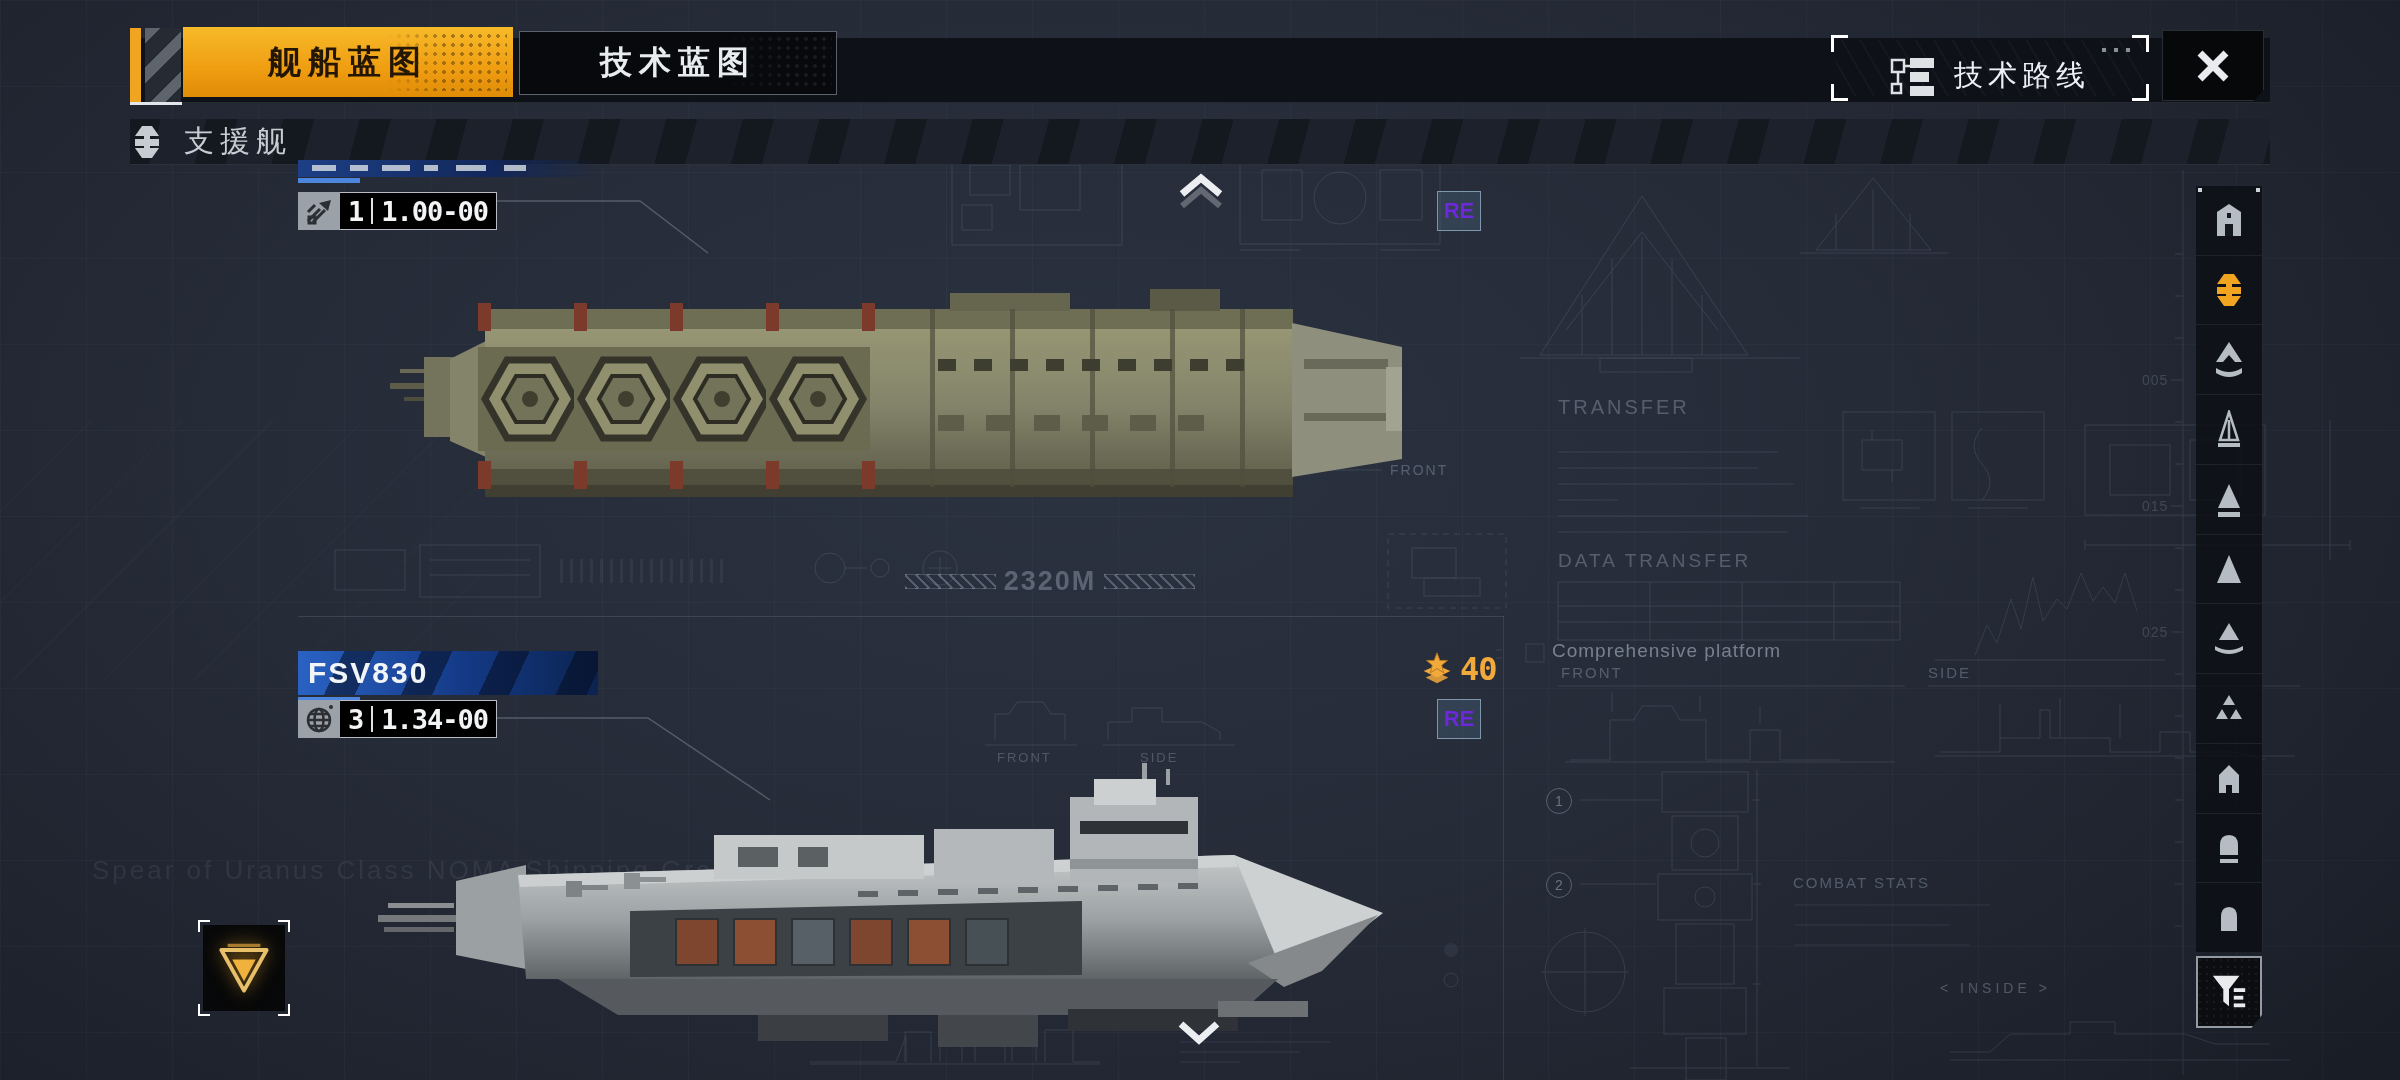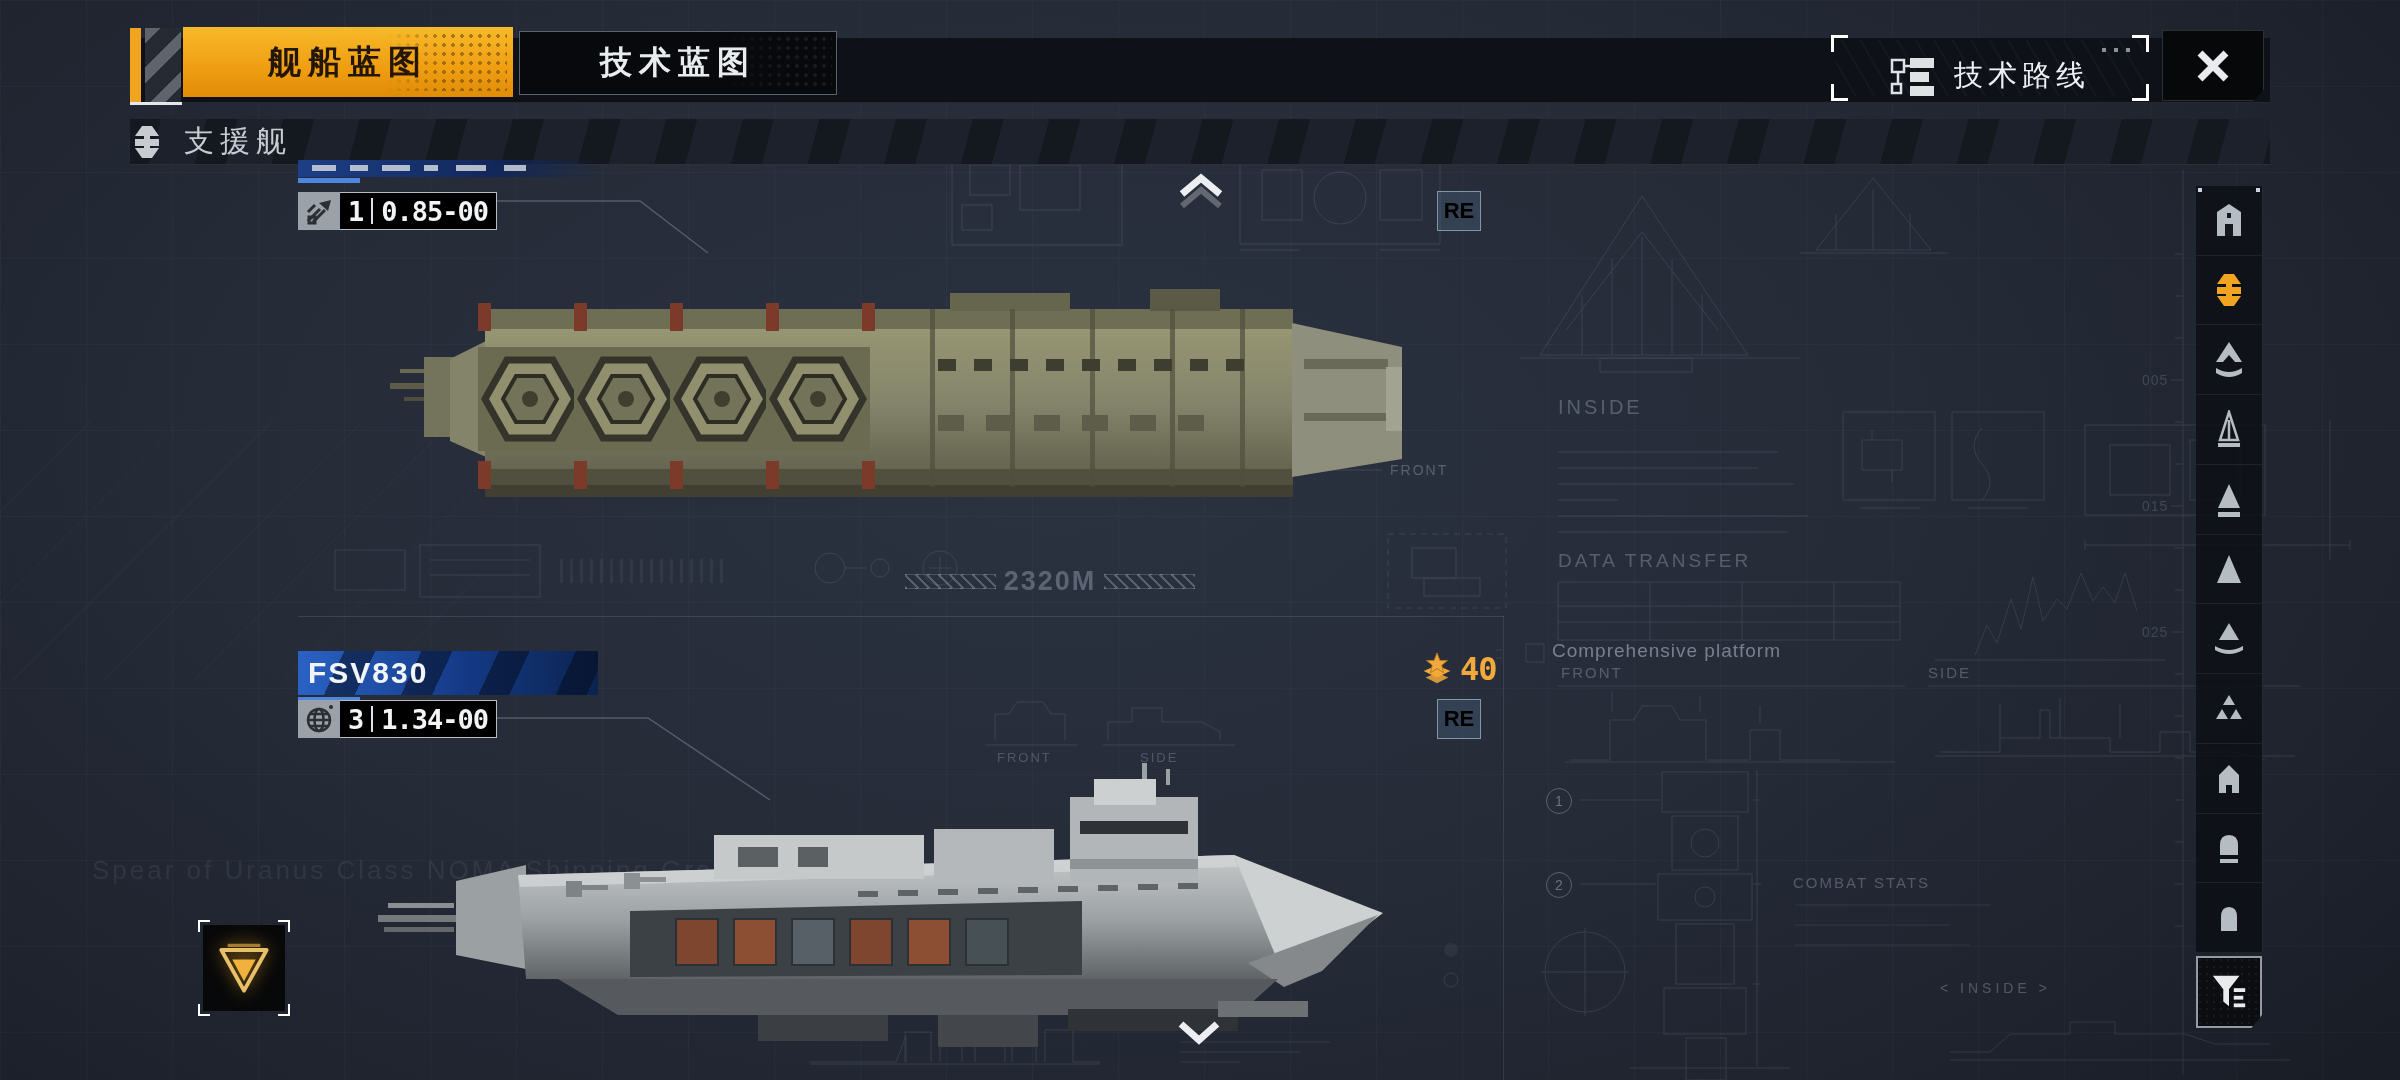--- a/index.html
+++ b/index.html
@@ -75,21 +75,21 @@
     background:repeating-linear-gradient(115deg, transparent 0 42px, rgba(5,12,30,0.55) 42px 70px);}
   .ship-name{color:#f2f5f8;font-size:30px;font-weight:bold;letter-spacing:2px;position:relative;}
   .banner2-underline{left:298px;top:697px;width:62px;height:5px;background:#4c86df;}
   .badge{display:flex;height:38px;}
   .badge .icon-box{width:42px;height:38px;background:#9ba1a8;display:flex;align-items:center;justify-content:center;}
   .badge .black-box{display:flex;align-items:center;background:#000;border:1px solid #b9bdc3;border-left:none;
     padding:0 8px;gap:8px;}
   .digi{font-family:"DejaVu Sans Mono", monospace;font-weight:bold;color:#f2f4f6;font-size:27px;letter-spacing:-1px;}
   .badge .sep{width:2px;height:26px;background:#dfe3e8;}
   .re-badge{width:42px;height:38px;border:1px solid #7f97ab;background:rgba(84,118,150,0.28);
-    display:flex;align-items:center;justify-content:center;color:#000000;font-size:22px;font-weight:bold;}
+    display:flex;align-items:center;justify-content:center;color:#6d28d9;font-size:22px;font-weight:bold;}
   .award{display:flex;align-items:center;gap:4px;}
   .award-num{color:#f2a93b;font-family:"DejaVu Sans Mono", monospace;font-weight:bold;font-size:32px;letter-spacing:-1px;}
   .chev{cursor:pointer;}
   .sep-line{left:298px;top:616px;width:1206px;height:1px;background:rgba(200,215,235,0.14);}
   .vline{left:1503px;top:616px;width:1px;height:464px;background:rgba(200,215,235,0.11);}
   .dim-wrap{left:905px;top:566px;width:290px;display:flex;align-items:center;gap:8px;}
   .hatchbar{height:13px;flex:1;border-top:1px solid rgba(190,205,225,0.22);border-bottom:1px solid rgba(190,205,225,0.22);
     background:repeating-linear-gradient(45deg, rgba(190,205,225,0.30) 0 2px, transparent 2px 8px);}
   .dim-txt{color:rgba(185,198,215,0.35);font-size:27px;font-weight:bold;letter-spacing:2px;}
   .ship{position:absolute;cursor:pointer;}
@@ -202,21 +202,21 @@
       <path d="M2183,170 v905" opacity="0.9"></path>
       <path d="M2183,254 h-8 M2183,296 h-8 M2183,338 h-8 M2183,380 h-12 M2183,422 h-8 M2183,464 h-8 M2183,506 h-12 M2183,548 h-8 M2183,590 h-8 M2183,632 h-12 M2183,674 h-8 M2183,716 h-8 M2183,758 h-8 M2183,800 h-8 M2183,842 h-8 M2183,884 h-8 M2183,926 h-8"></path>
 
       <path d="M1330,470 h52"></path>
 
       <path d="M1496,650 h6 M1496,658 h6" opacity="0.9"></path>
     </g>
   </svg>
 
   
-  <div class="dtx" style="left:1558px;top:396px;font-size:20px;letter-spacing:3px;">INSIDE</div>
+  <div class="dtx" style="left:1558px;top:396px;font-size:20px;letter-spacing:3px;">TRANSFER</div>
   <div class="dtx" style="left:1558px;top:550px;font-size:19px;letter-spacing:3px;">DATA TRANSFER</div>
   <div class="dtx" style="left:1552px;top:640px;font-size:19px;letter-spacing:1px;color:rgba(200,212,228,0.5);">Comprehensive platform</div>
   <div class="dtx" style="left:1561px;top:664px;font-size:15px;">FRONT</div>
   <div class="dtx" style="left:1928px;top:664px;font-size:15px;">SIDE</div>
   <div class="dtx" style="left:997px;top:750px;font-size:13px;opacity:.85;">FRONT</div>
   <div class="dtx" style="left:1140px;top:750px;font-size:13px;opacity:.85;">SIDE</div>
   <div class="dtx" style="left:1390px;top:462px;font-size:14px;">FRONT</div>
   <div class="dtx" style="left:1793px;top:874px;font-size:15px;">COMBAT STATS</div>
   <div class="dtx" style="left:1940px;top:980px;font-size:14px;letter-spacing:4px;">&lt; INSIDE &gt;</div>
   <div class="dtx wm" style="left:92px;top:855px;font-size:26px;">Spear of Uranus Class NOMA Shipping Group</div>
@@ -303,21 +303,21 @@
       <g stroke="#2b2e33" stroke-width="3" fill="none">
         <path d="M4,25 L16,13 M9,26 L21,14 M4,16 L11,9"></path>
         <rect x="5" y="21" width="6" height="6"></rect>
       </g>
       <polygon points="15,7 27,4 24,15" fill="#2b2e33"></polygon>
     </svg>
   </span>
   <span class="black-box">
     <span class="digi">1</span>
     <span class="sep"></span>
-    <span class="digi">0.85-00</span>
+    <span class="digi">1.00-00</span>
   </span>
 </div>
 
 <div class="abs re-badge" style="left:1437px;top:191px;">RE</div>
 
 <svg class="abs chev" style="left:1176px;top:172px;" width="50" height="38" viewBox="0 0 50 38">
   <path d="M6,22 L25,6 L44,22" stroke="#eceef1" stroke-width="7" fill="none"></path>
   <path d="M6,34 L25,18 L44,34" stroke="#eceef1" stroke-width="6" fill="none" opacity="0.3"></path>
 </svg>
 

